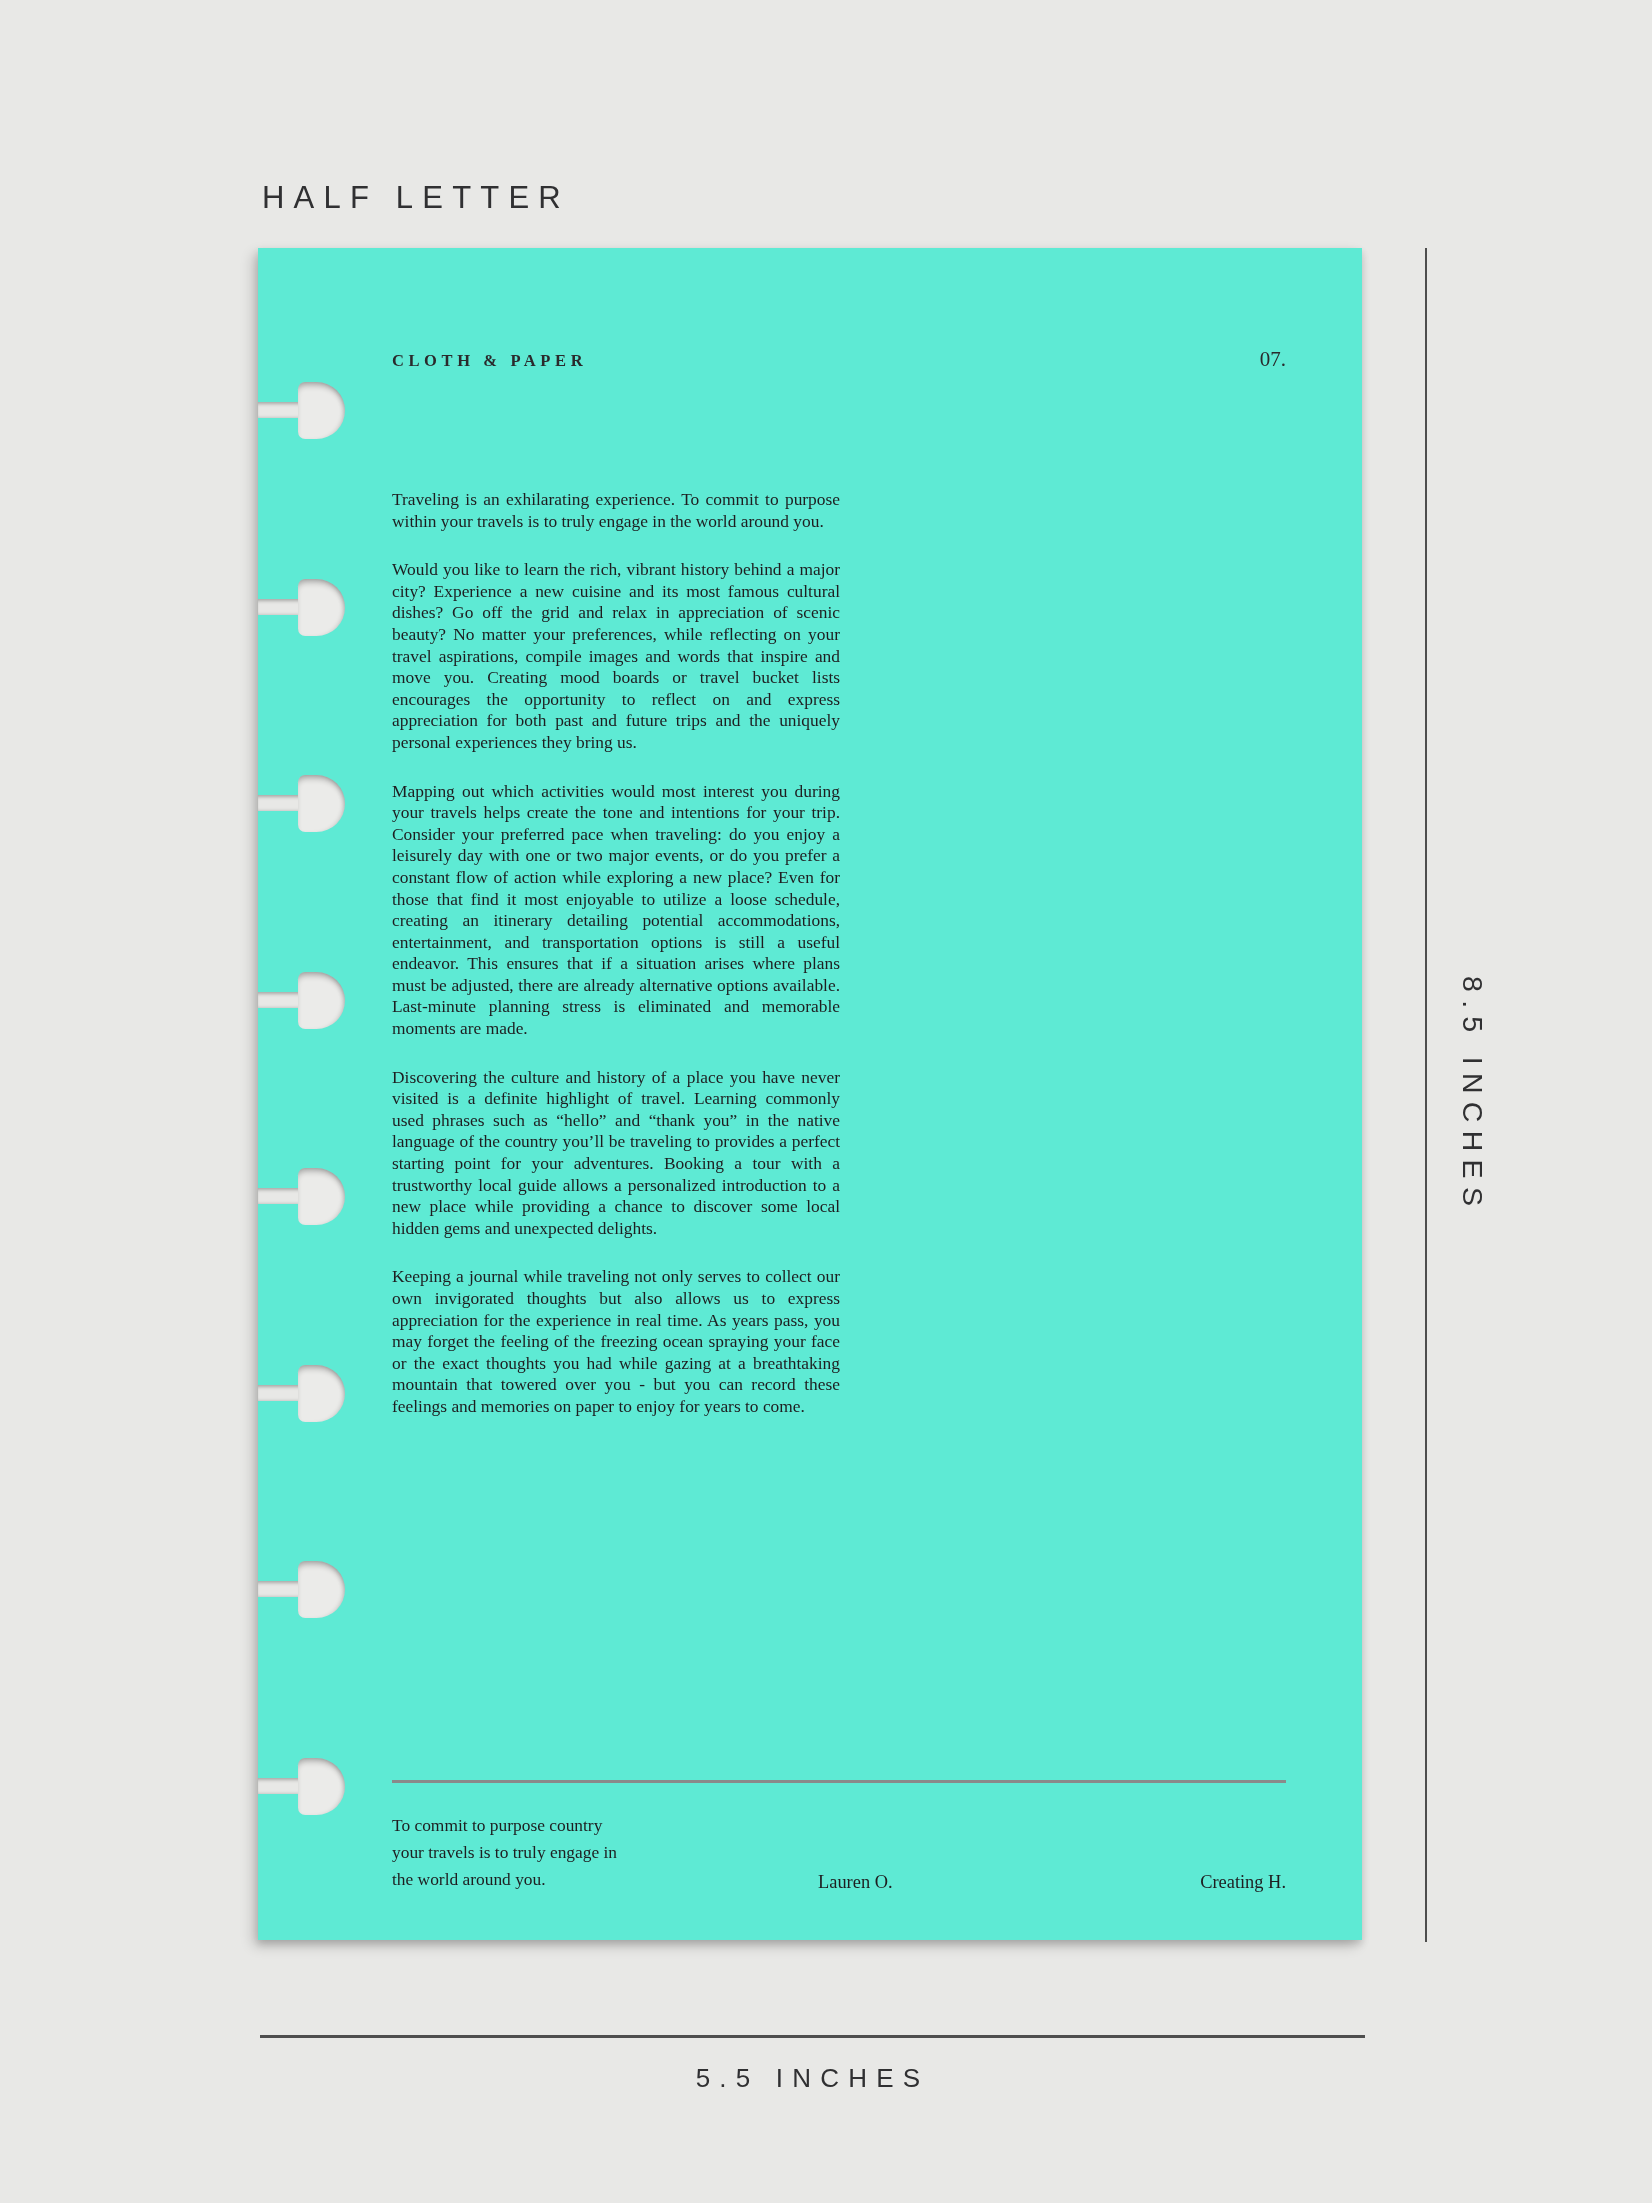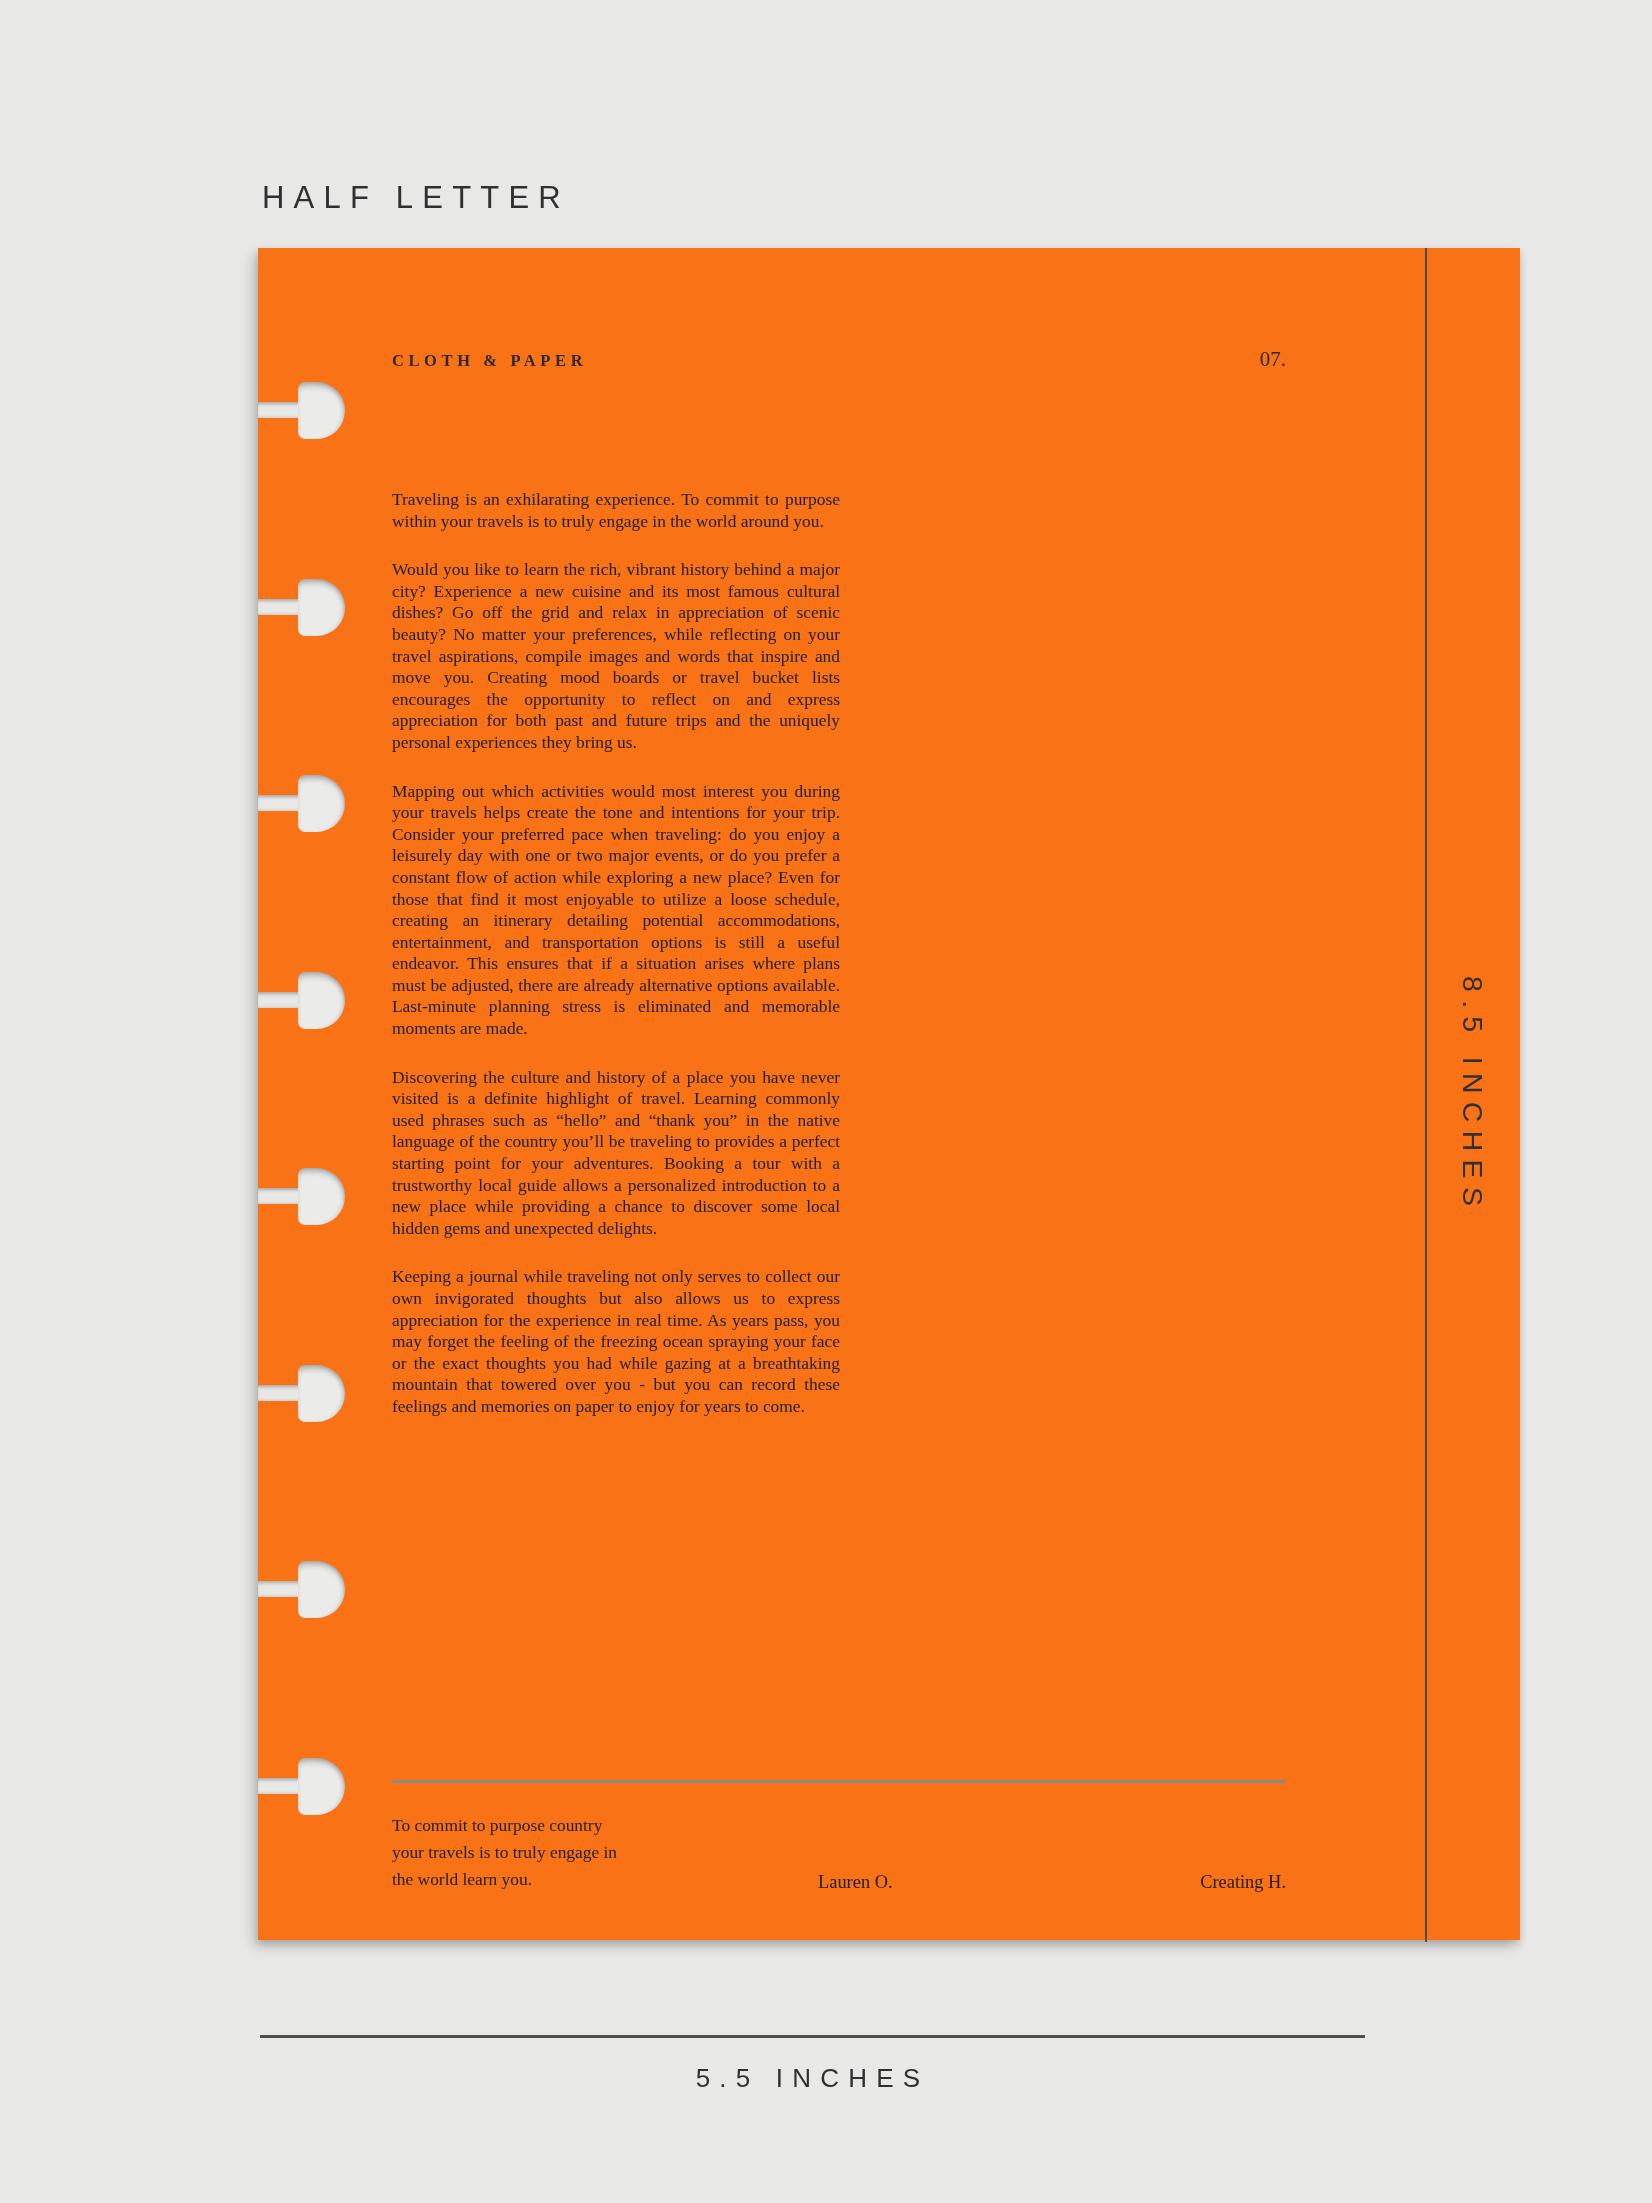--- a/index.html
+++ b/index.html
@@ -28,23 +28,23 @@
     letter-spacing: 9.2px;
     color: #303032;
     font-weight: 400;
   }
 
   
   .sheet {
     position: absolute;
     left: 258px;
     top: 248px;
-    width: 1262px;
+    width: 1104px;
     height: 1692px;
-    background: #f97316;
+    background: #5eead4;
     box-shadow: -4.6px 6.4px 13px rgba(0,0,0,0.20), 0 3.7px 7.3px rgba(0,0,0,0.14);
   }
 
   
   .punch {
     position: absolute;
     left: 0;
     width: 88px;
     height: 57px;
   }
@@ -234,21 +234,21 @@
       <p>Mapping out which activities would most interest you during your travels helps create the tone and intentions for your trip. Consider your preferred pace when traveling: do you enjoy a leisurely day with one or two major events, or do you prefer a constant flow of action while exploring a new place? Even for those that find it most enjoyable to utilize a loose schedule, creating an itinerary detailing potential accommodations, entertainment, and transportation options is still a useful endeavor. This ensures that if a situation arises where plans must be adjusted, there are already alternative options available. Last-minute planning stress is eliminated and memorable moments are made.</p>
       <p>Discovering the culture and history of a place you have never visited is a definite highlight of travel. Learning commonly used phrases such as “hello” and “thank you” in the native language of the country you’ll be traveling to provides a perfect starting point for your adventures. Booking a tour with a trustworthy local guide allows a personalized introduction to a new place while providing a chance to discover some local hidden gems and unexpected delights.</p>
       <p>Keeping a journal while traveling not only serves to collect our own invigorated thoughts but also allows us to express appreciation for the experience in real time. As years pass, you may forget the feeling of the freezing ocean spraying your face or the exact thoughts you had while gazing at a breathtaking mountain that towered over you - but you can record these feelings and memories on paper to enjoy for years to come.</p>
     </div>
 
     <div class="page-footer">
       <div class="footer-rule"></div>
       <div class="footer-quote">
         <div>To commit to purpose country</div>
         <div>your travels is to truly engage in</div>
-        <div>the world learn you.</div>
+        <div>the world around you.</div>
       </div>
       <span class="footer-credit credit-1">Lauren O.</span>
       <span class="footer-credit credit-2">Creating H.</span>
     </div>
 
   </div>
 
   <div class="dim-line-vertical"></div>
   <div class="dim-label-vertical">
     <span>8.5 INCHES</span>

